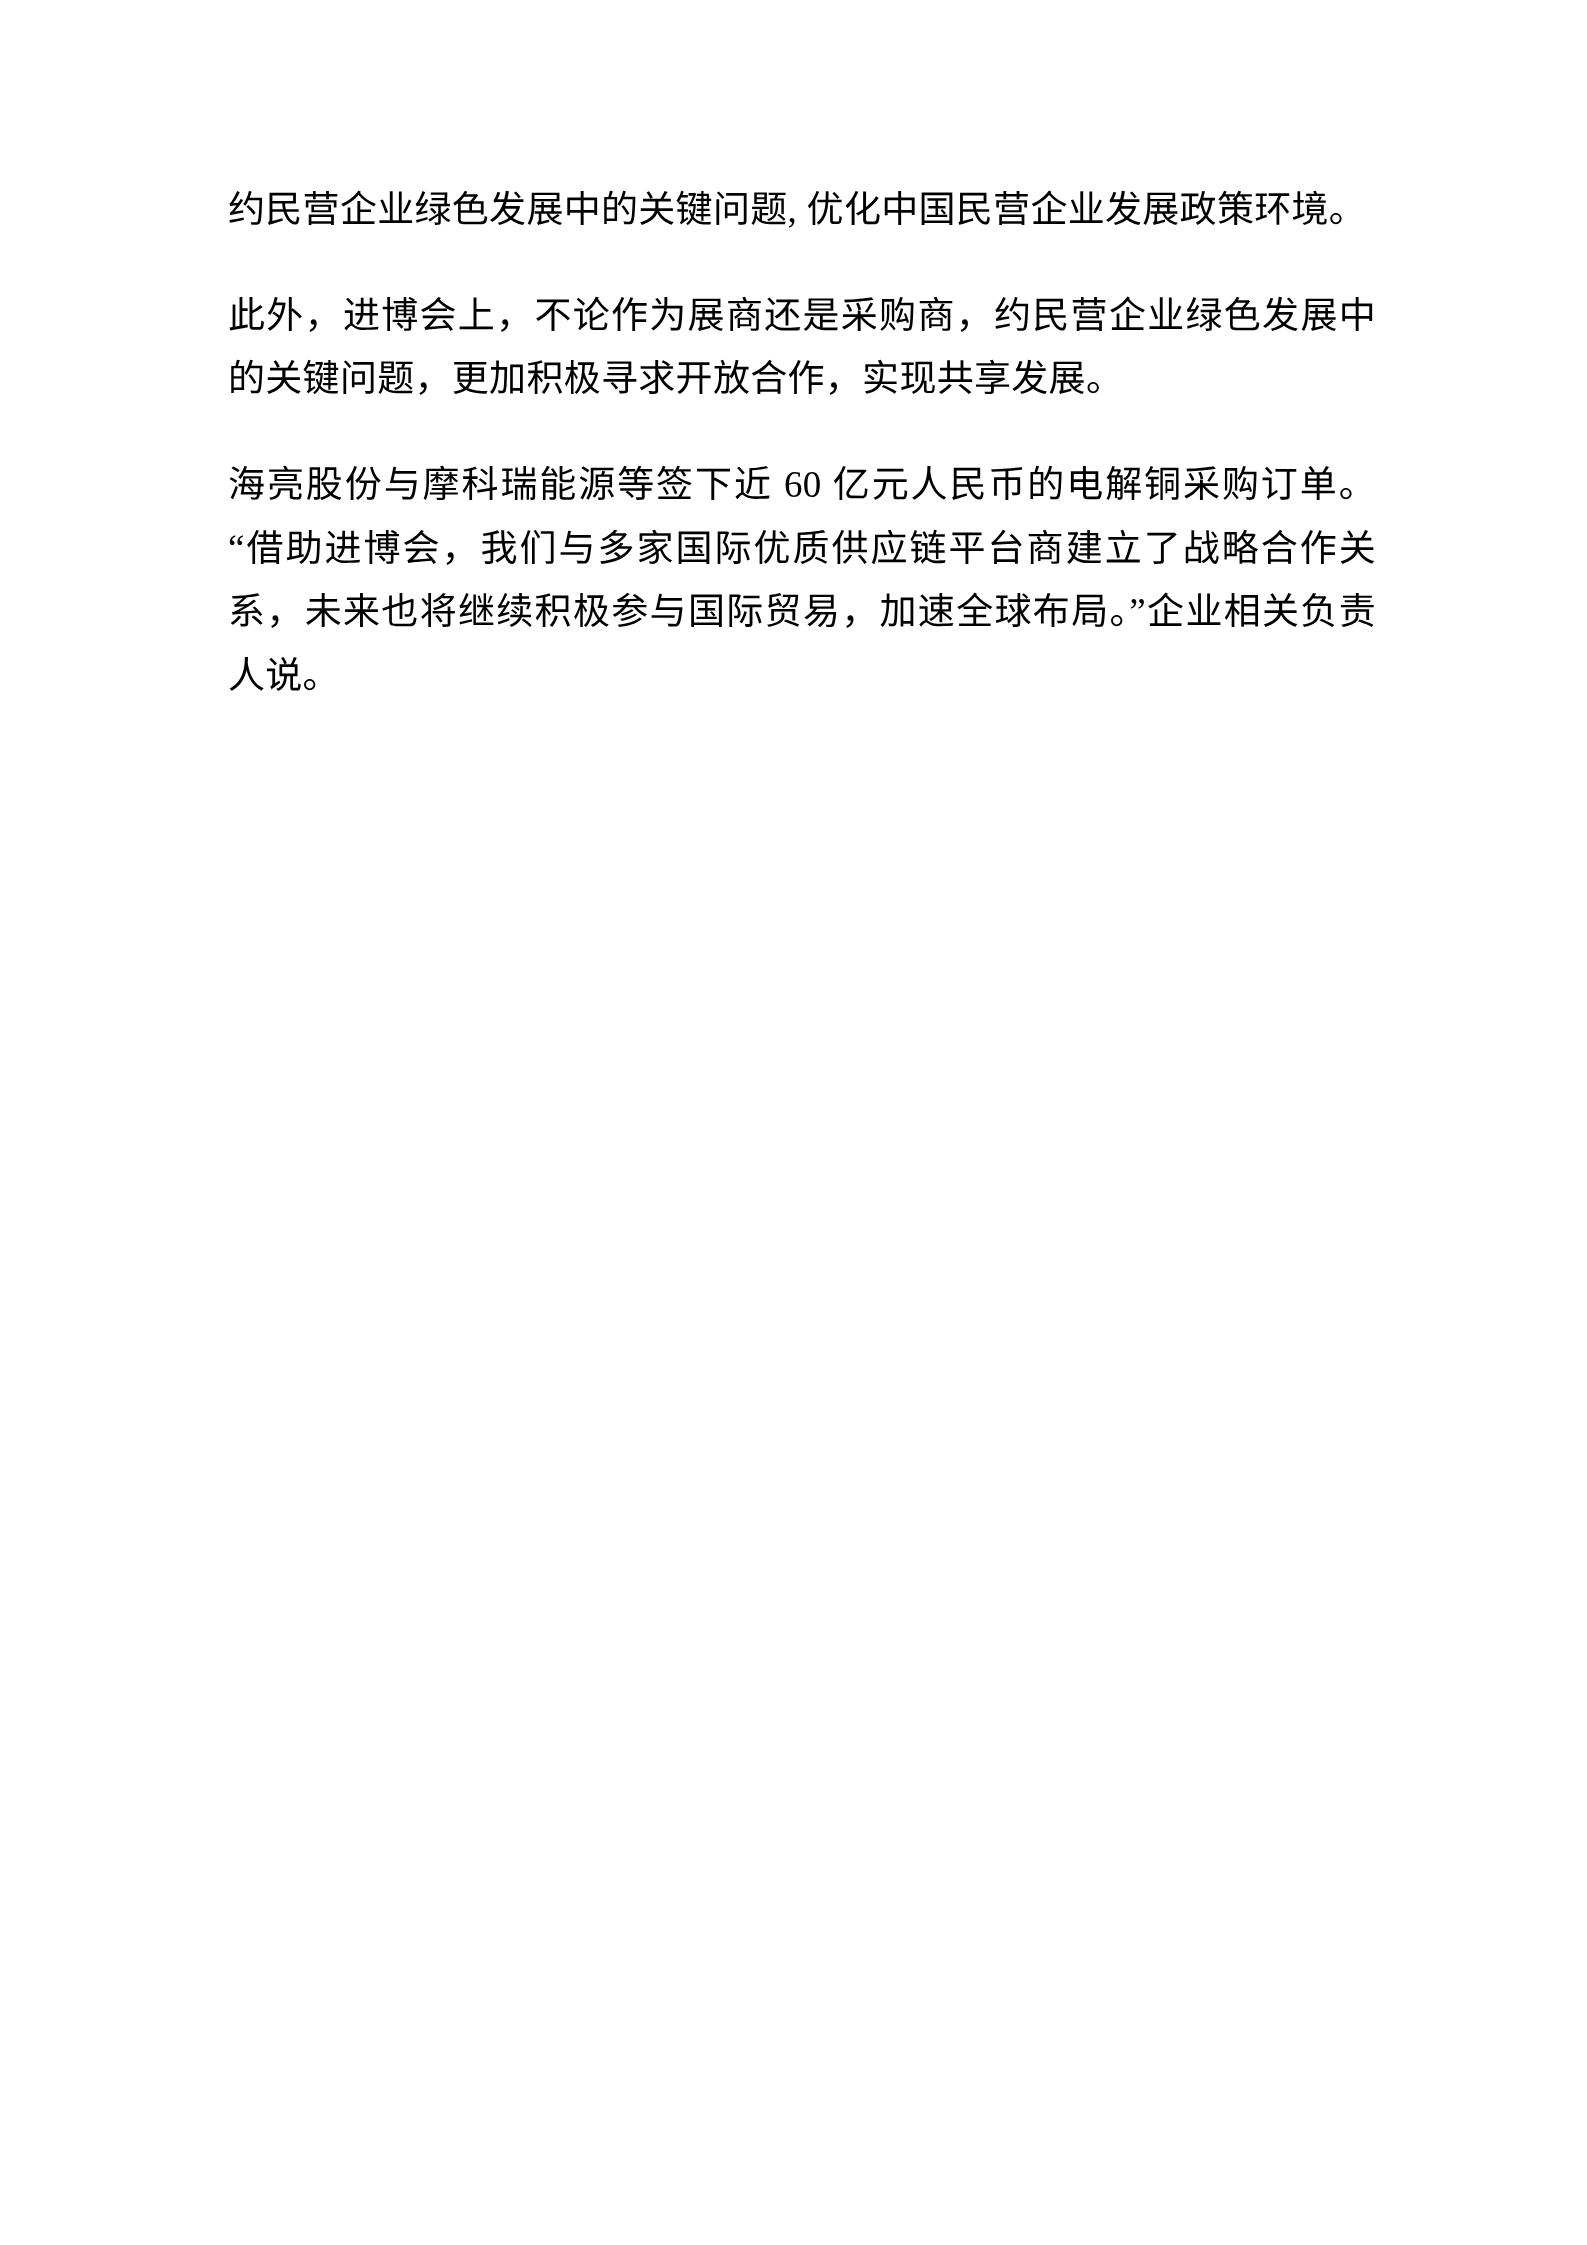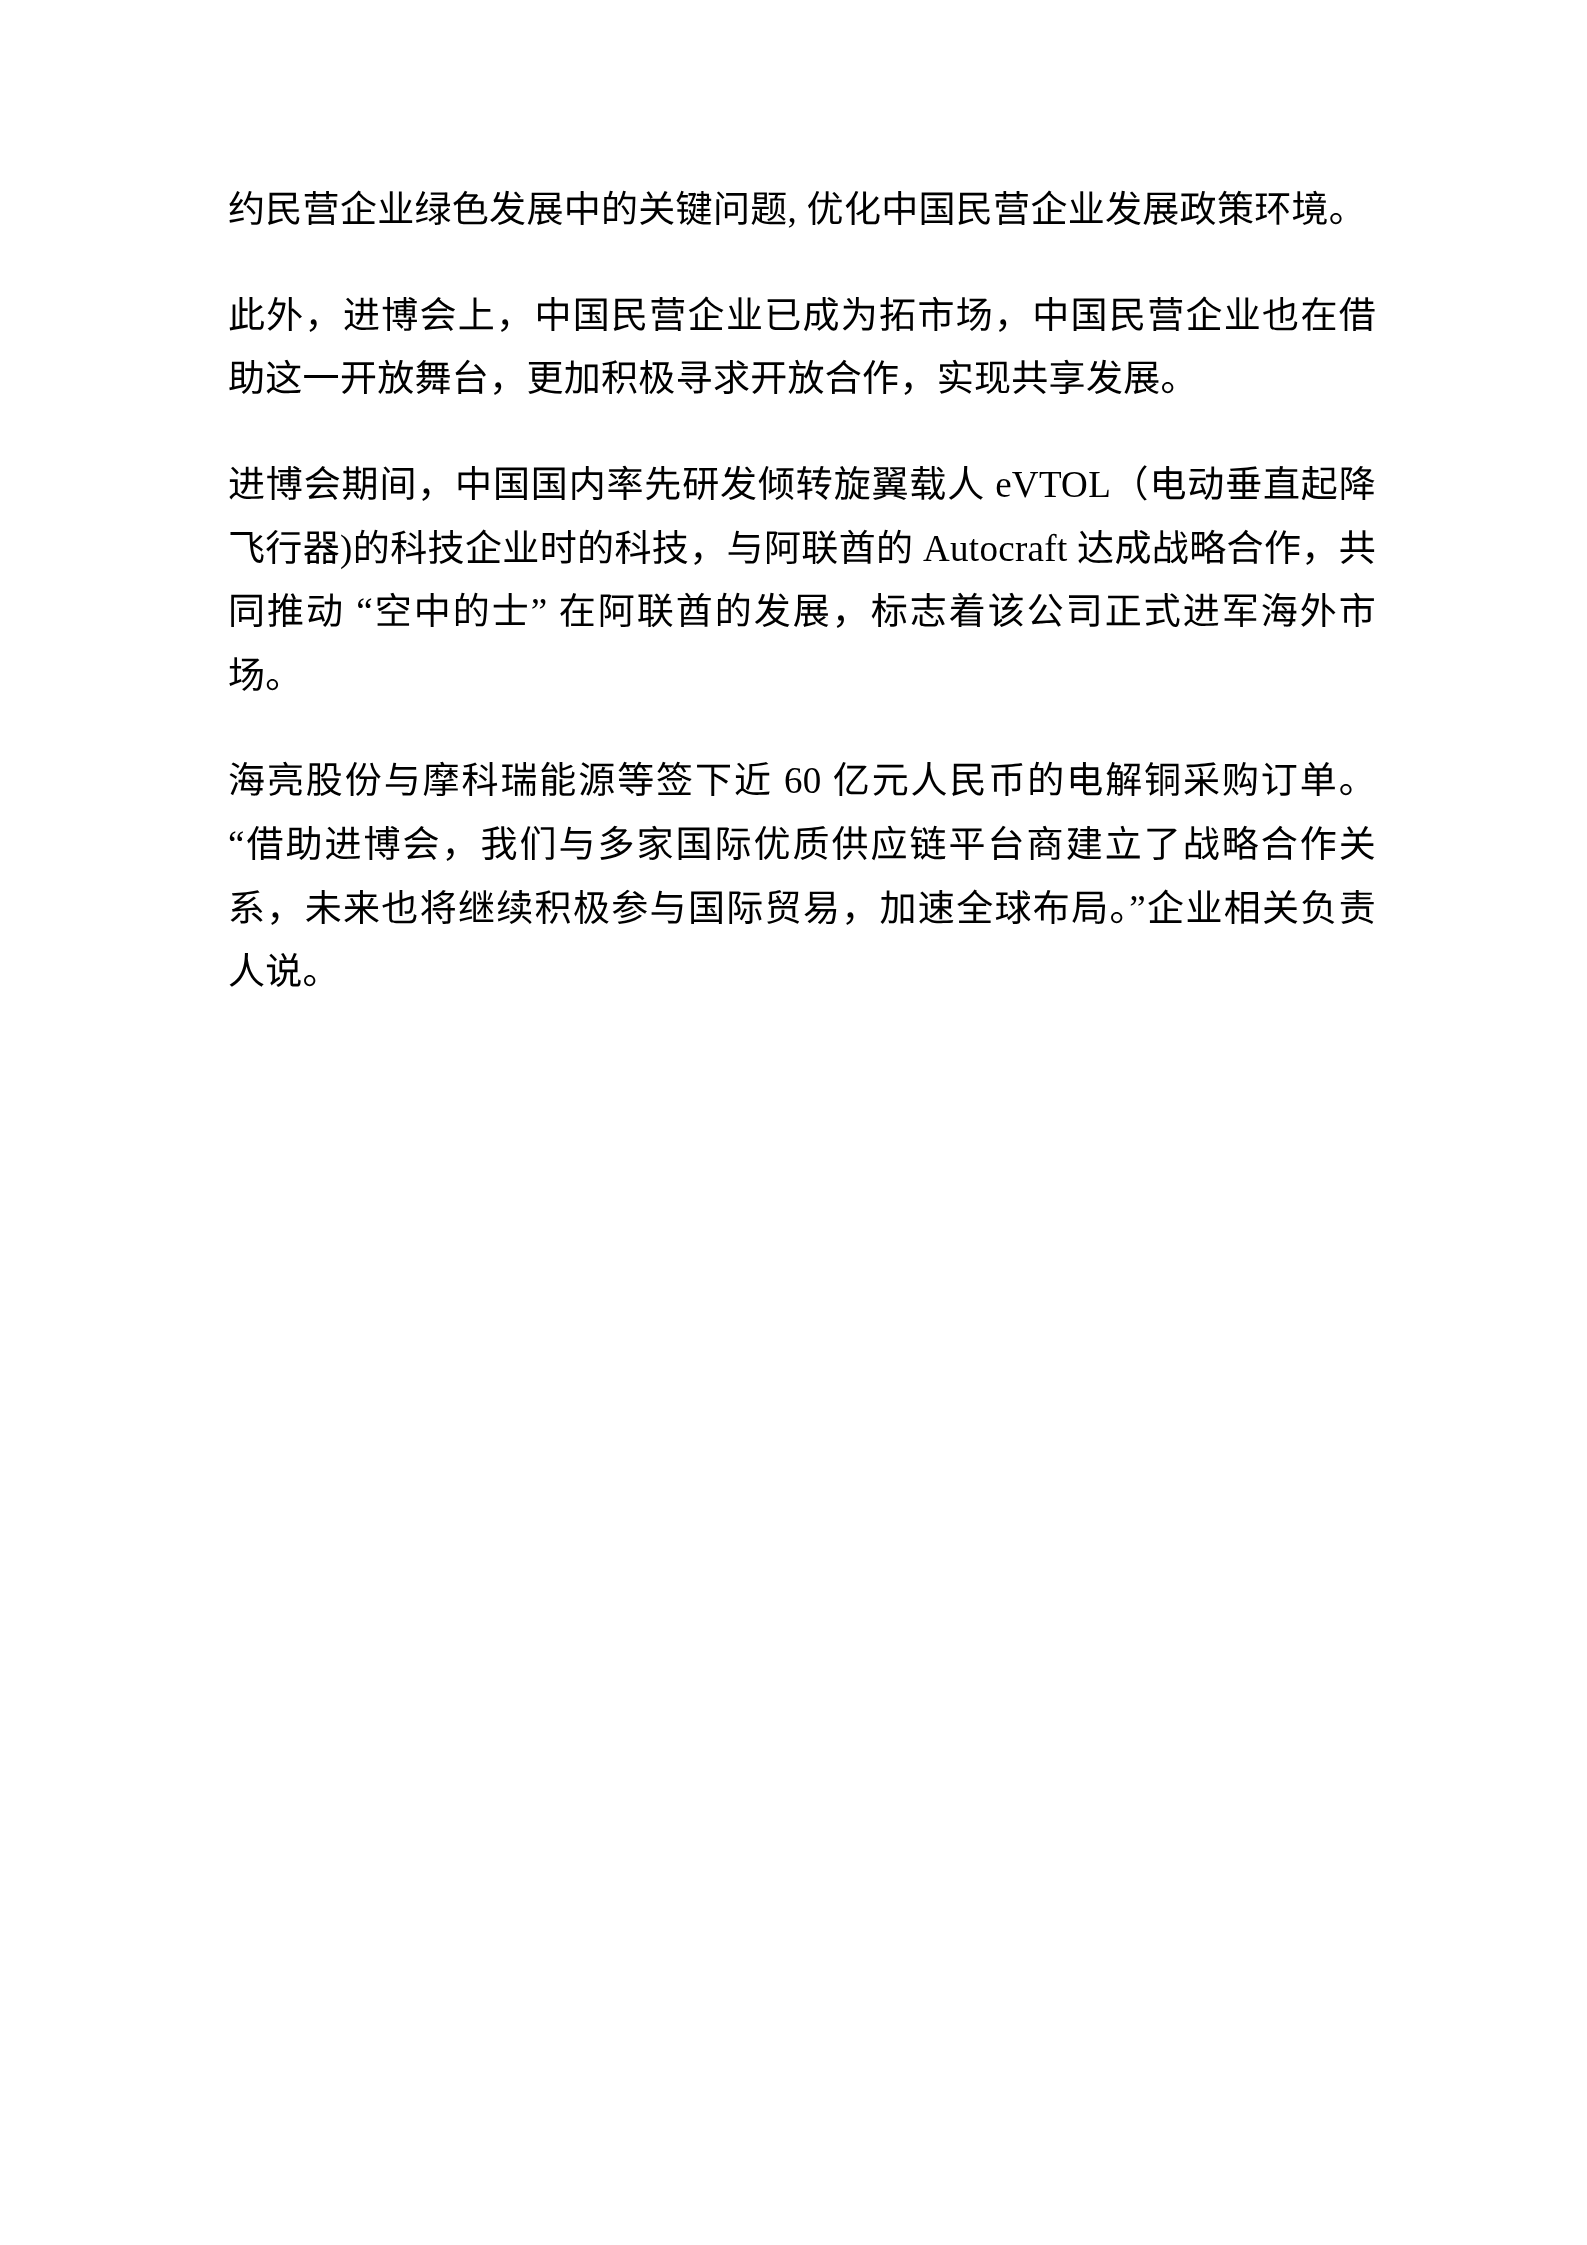--- a/index.html
+++ b/index.html
@@ -40,17 +40,16 @@
   .para:last-child {
     margin-bottom: 0;
   }
 </style>
 </head>
 <body>
 
 <div class="page">
   <div class="doc-body">
     <p class="para">约民营企业绿色发展中的关键问题, 优化中国民营企业发展政策环境。</p>
-    <p class="para">此外，进博会上，中国民营企业已成为拓市场，中国民营企业也在借助这一开放舞台，更加积极寻求开放合作，实现共享发展。</p>
-    <p class="para">进博会期间，中国国内率先研发倾转旋翼载人 eVTOL（电动垂直起降飞行器)的科技企业时的科技，与阿联酋的 Autocraft 达成战略合作，共同推动 “空中的士” 在阿联酋的发展，标志着该公司正式进军海外市场。</p>
+    <p class="para">此外，进博会上，不论作为展商还是采购商，约民营企业绿色发展中的关键问题，更加积极寻求开放合作，实现共享发展。</p>
     <p class="para">海亮股份与摩科瑞能源等签下近 60 亿元人民币的电解铜采购订单。“借助进博会，我们与多家国际优质供应链平台商建立了战略合作关系，未来也将继续积极参与国际贸易，加速全球布局。”企业相关负责人说。</p>
   </div>
 </div>
 
 </body></html>

